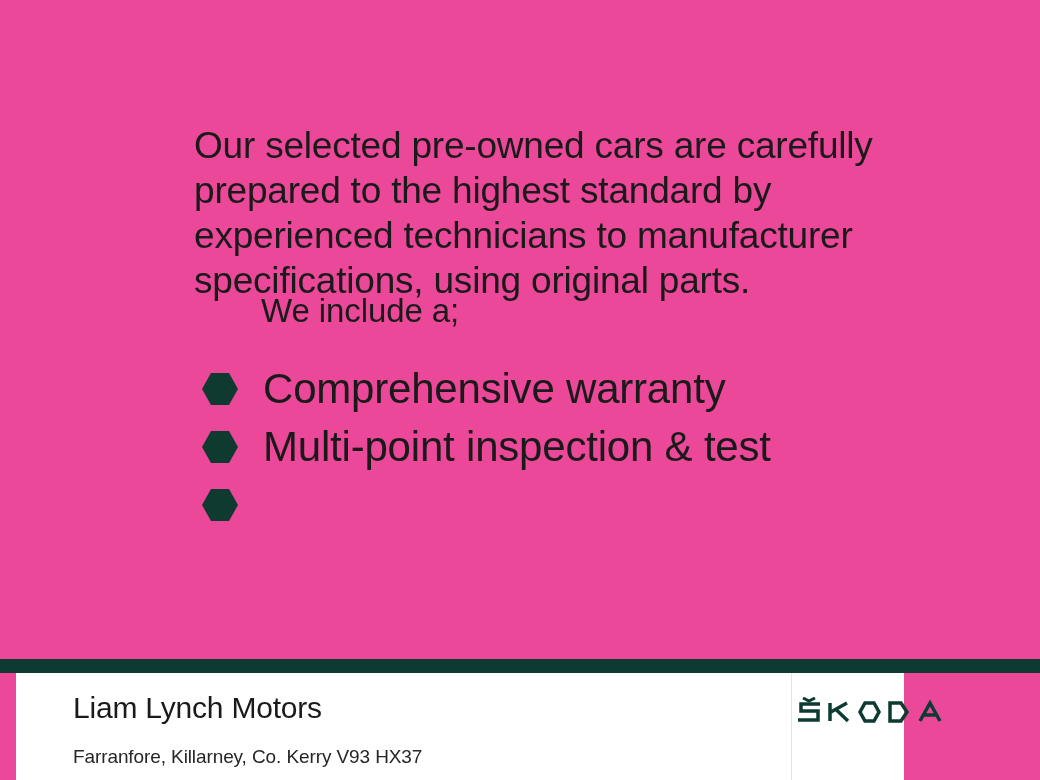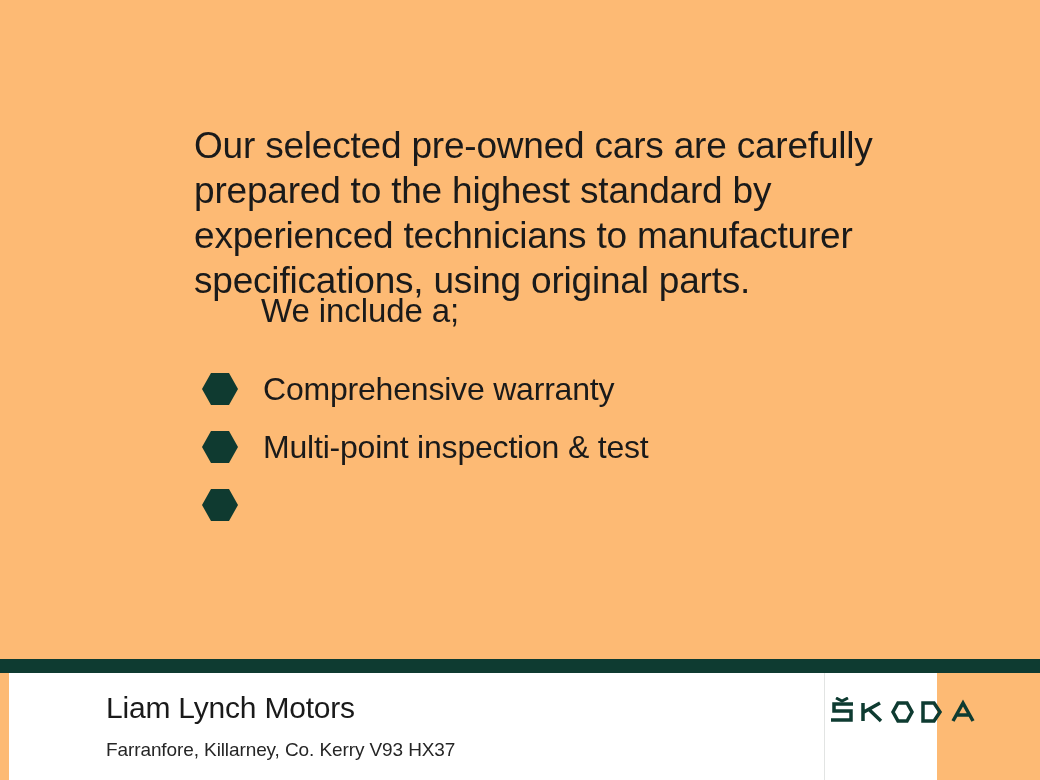--- a/index.html
+++ b/index.html
@@ -16,21 +16,21 @@
     overflow: hidden;
     position: relative;
     -webkit-font-smoothing: antialiased;
   }
 
   .slide {
     position: absolute;
     inset: 0;
     width: 1040px;
     height: 780px;
-    background: #fdba74;
+    background: #ec4899;
     display: flex;
     flex-direction: column;
   }
 
   
   .content {
     position: relative;
     flex: 1 1 auto;
   }
 
@@ -75,67 +75,66 @@
 
   .hex {
     flex: 0 0 auto;
     width: 38px;
     height: 36px;
     display: block;
   }
 
   .bullet-label {
     margin-left: 24px;
-    font-size: 32px;
+    font-size: 42px;
     line-height: 40px;
     font-weight: 400;
     letter-spacing: -0.2px;
     color: #1a1a1a;
     white-space: nowrap;
   }
 
   
   .rule {
     position: absolute;
     left: 0;
     top: 659px;
     width: 1040px;
     height: 14px;
     background: #0e3b31;
   }
 
   
   .footer {
     position: absolute;
-    left: 9px;
+    left: 16px;
     top: 673px;
     width: 888px;
     height: 107px;
     background: #ffffff;
     display: flex;
     align-items: stretch;
-    padding-left: 40px;
   }
 
   .footer-left {
     flex: 0 0 775px;
     padding: 17px 0 0 57px;
     box-sizing: border-box;
   }
 
   .dealer-name {
     font-size: 30px;
     line-height: 36px;
     font-weight: 400;
     letter-spacing: -0.2px;
     color: #1a1a1a;
   }
 
   .dealer-address {
-    margin-top: 12px;
+    margin-top: 19px;
     font-size: 19px;
     line-height: 24px;
     font-weight: 400;
     letter-spacing: -0.1px;
     color: #262626;
   }
 
   .footer-right {
     flex: 1 1 auto;
     border-left: 1px solid #e2e4e3;

